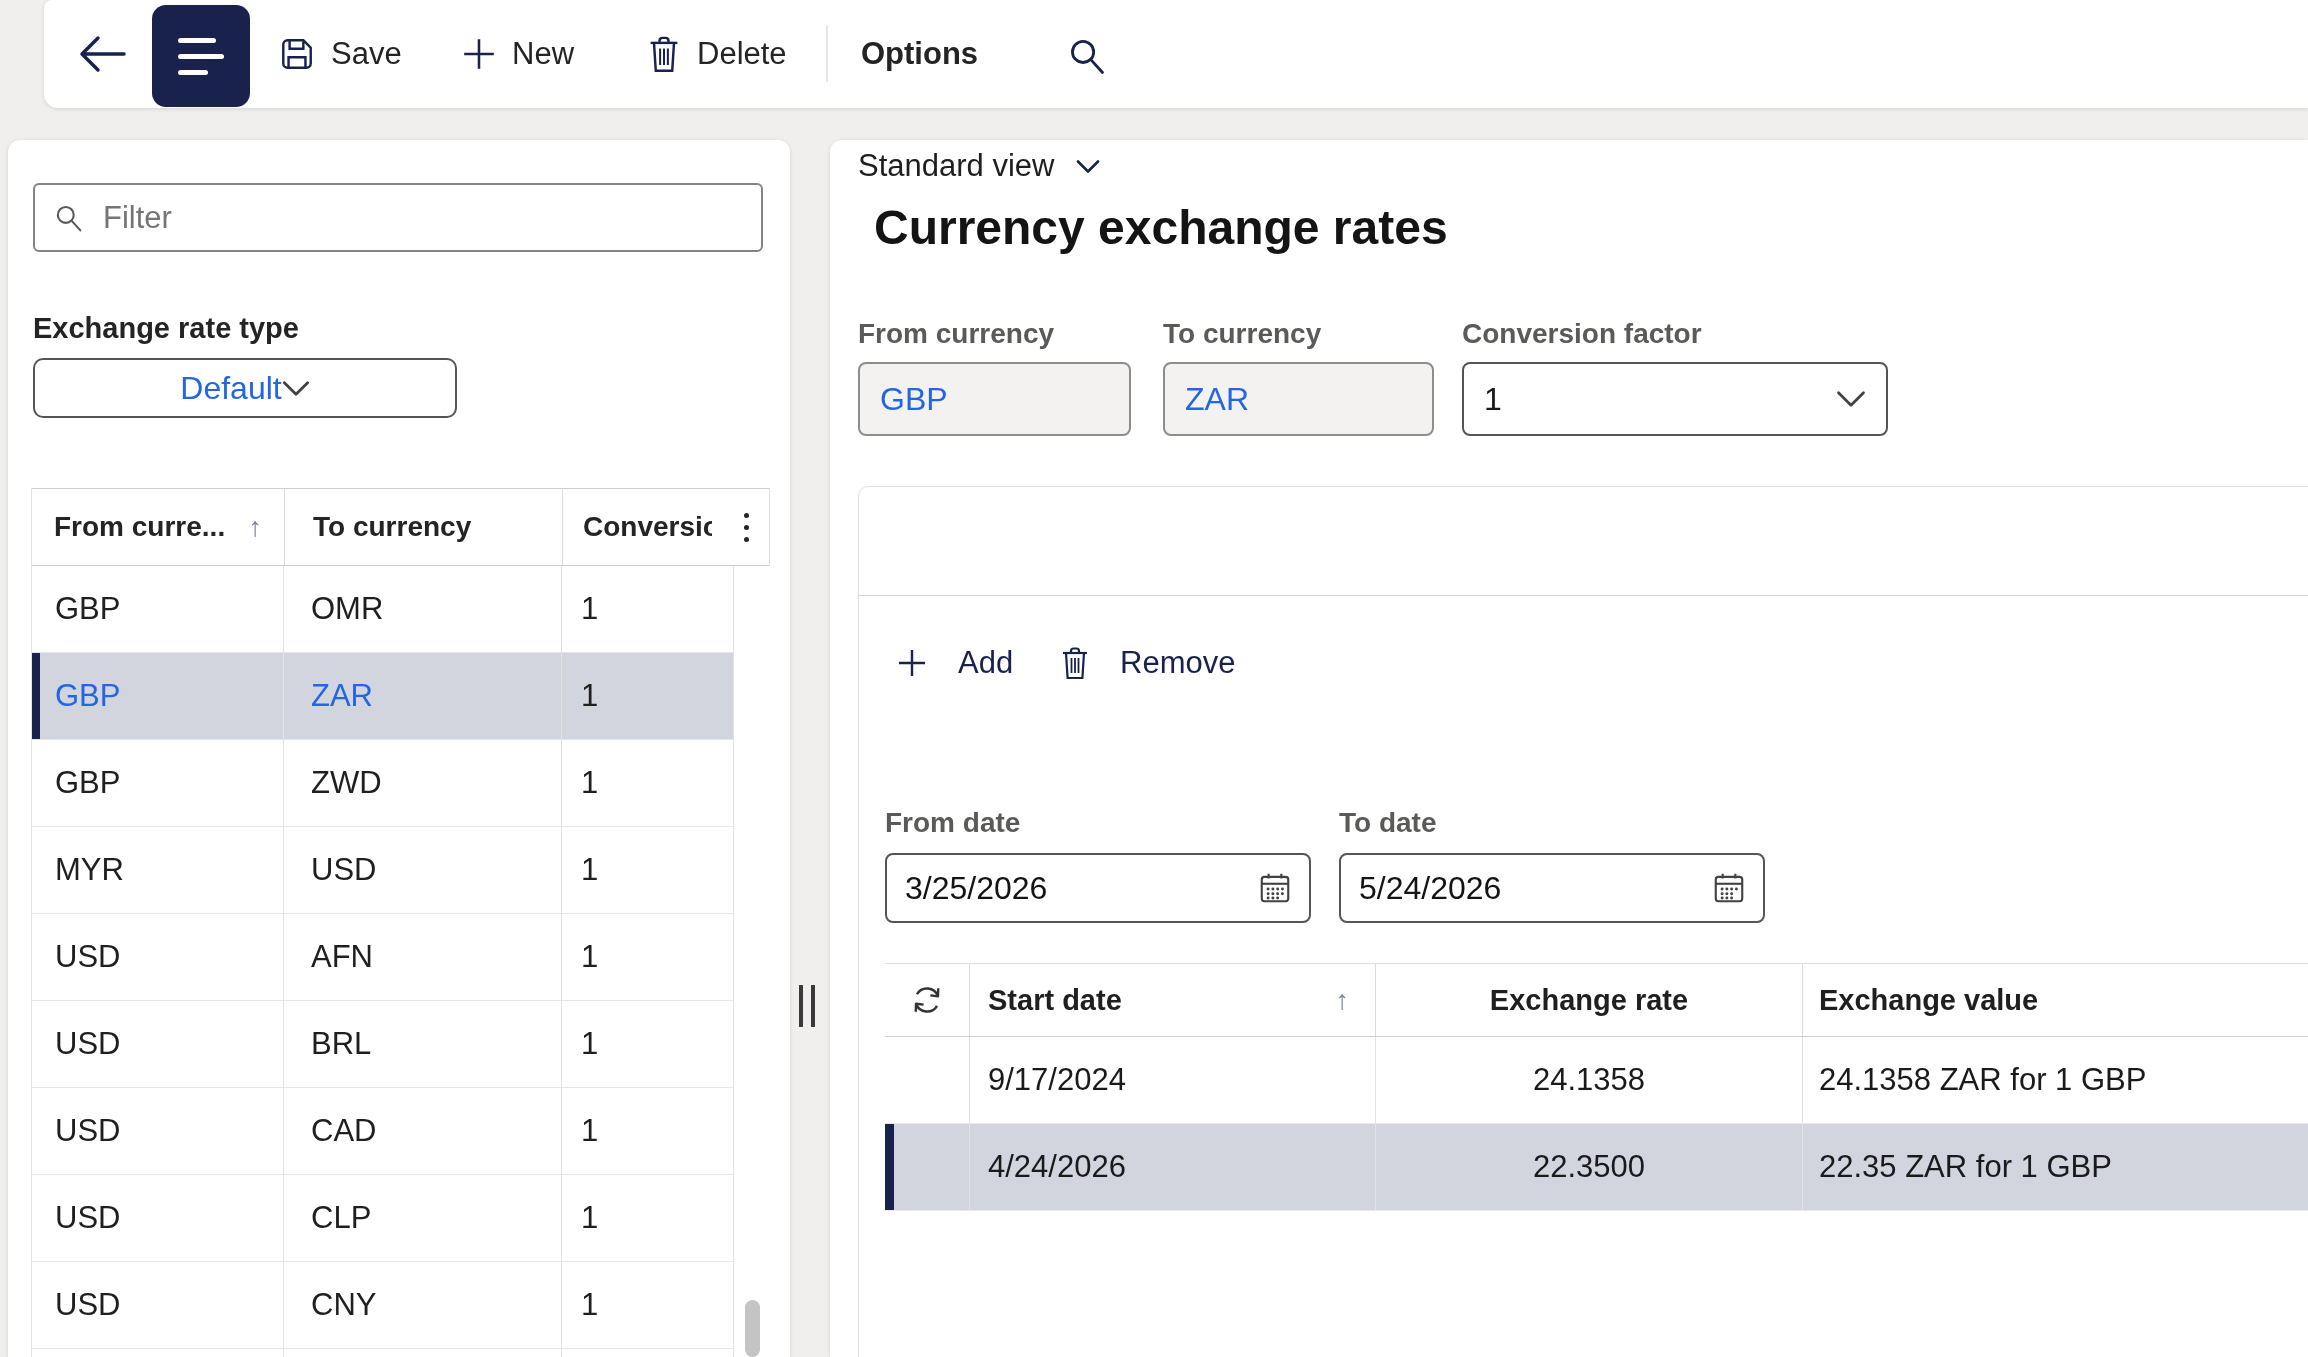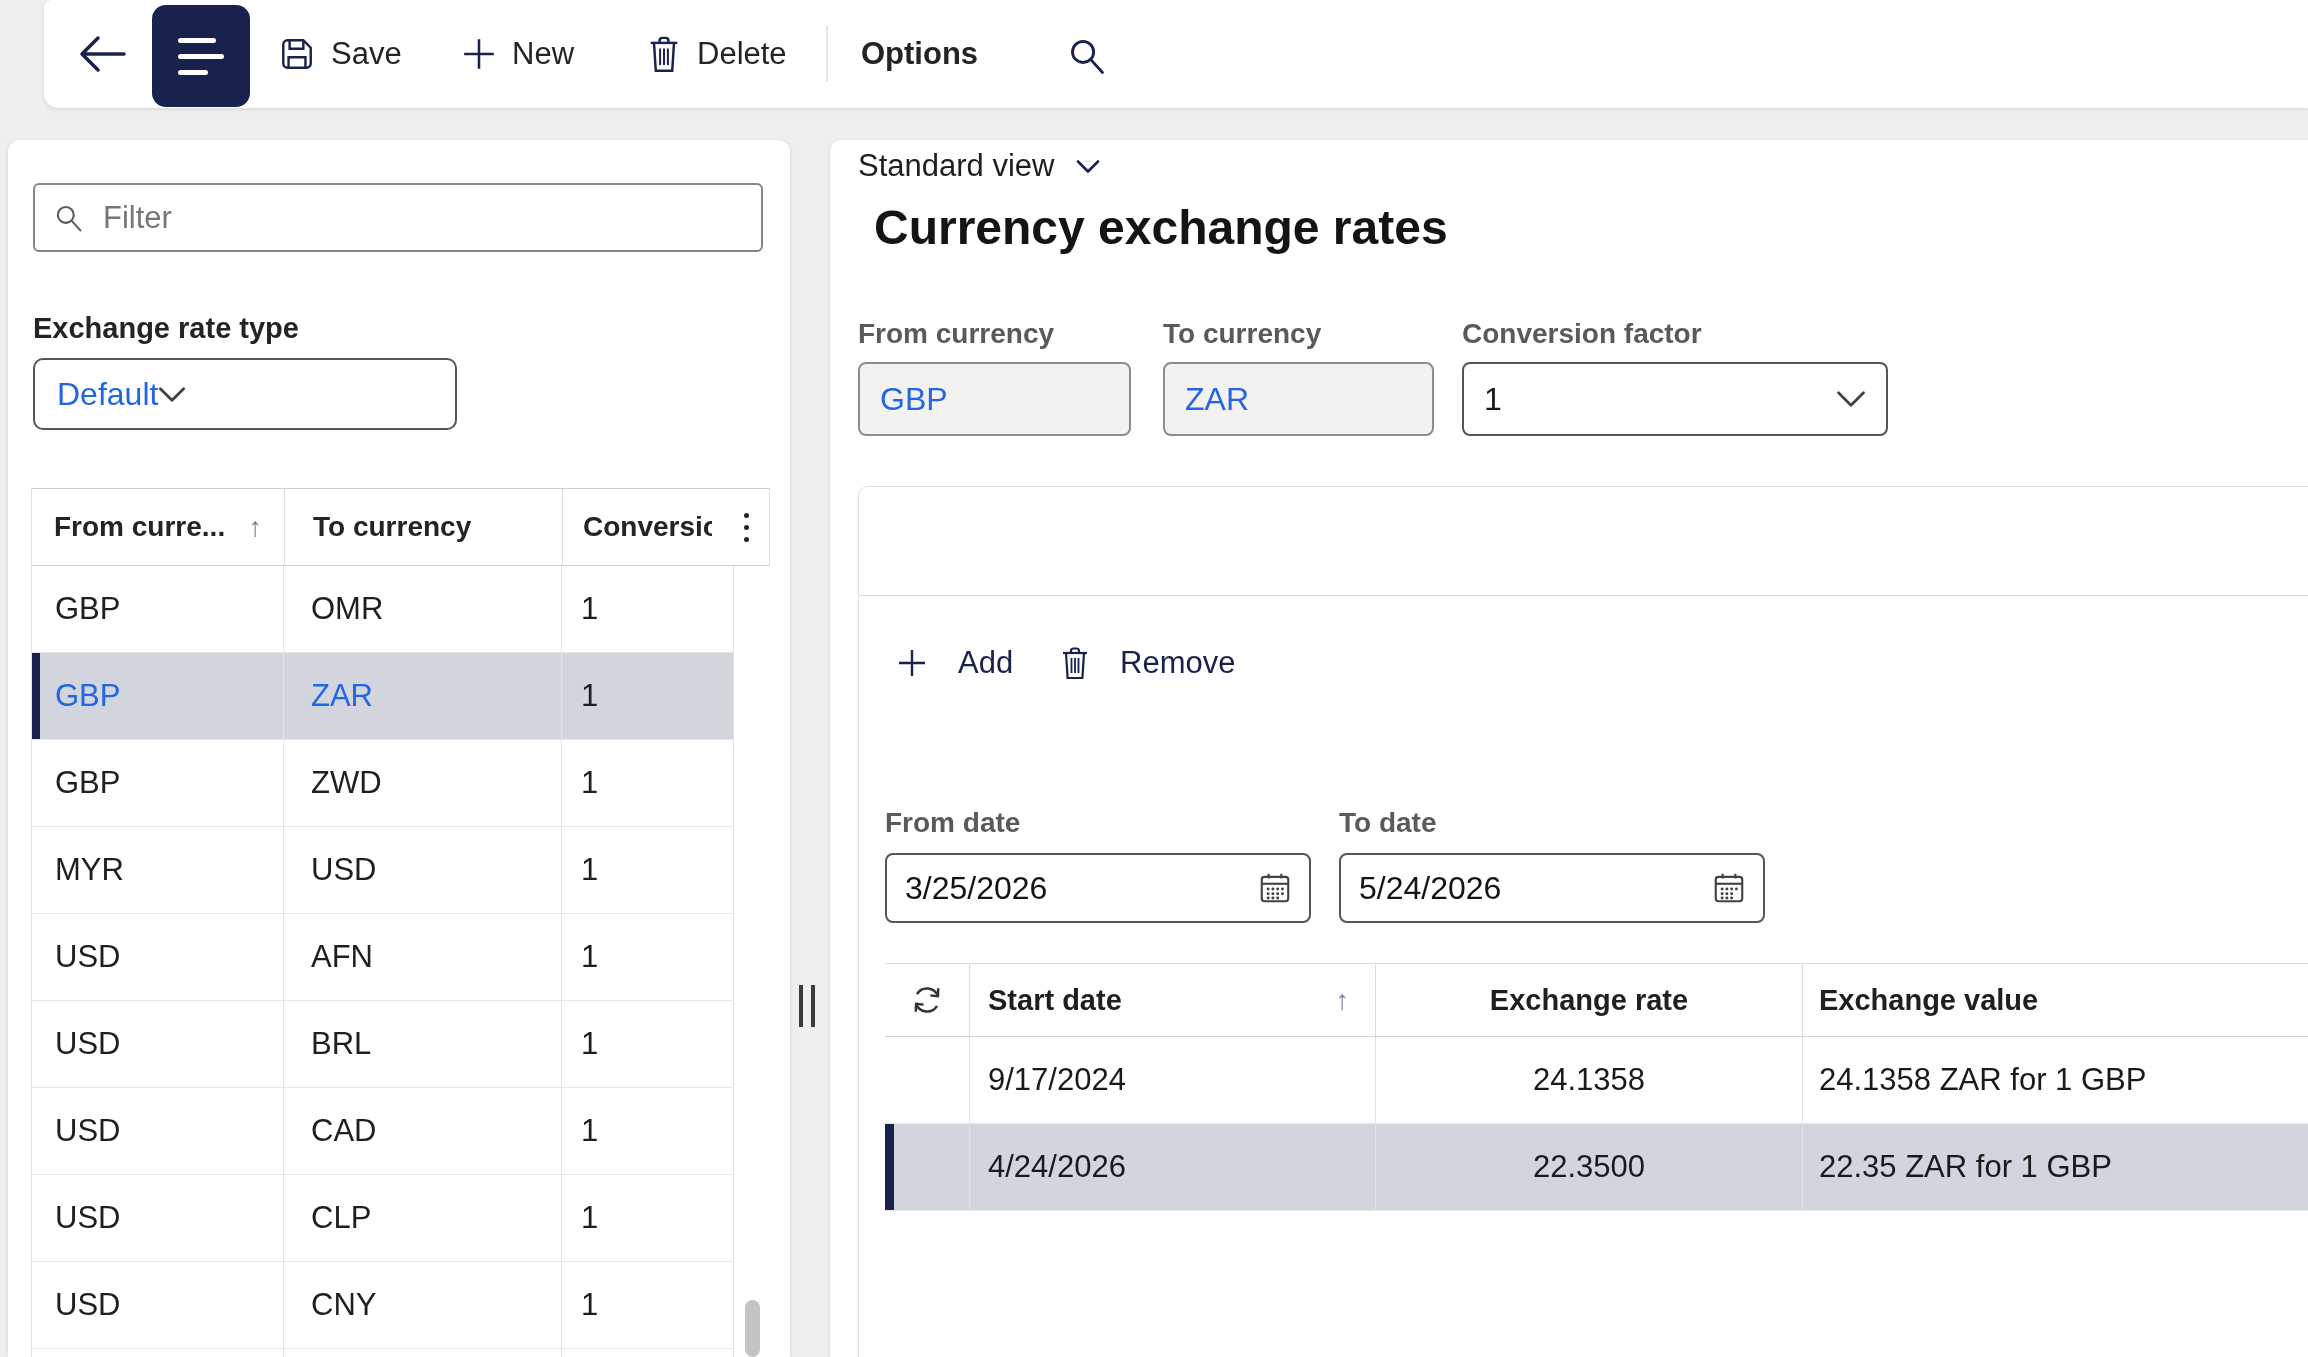--- a/index.html
+++ b/index.html
@@ -23,22 +23,22 @@
   .search-btn{position:absolute;left:1022px;top:36px;cursor:pointer}
 
   
   .left-card{position:absolute;left:8px;top:140px;width:782px;bottom:0;background:#fff;
     border-radius:12px 12px 0 0;box-shadow:0 1px 4px rgba(0,0,0,.12);}
   .filter-box{position:absolute;left:25px;top:43px;width:730px;height:69px;border:2px solid #848484;
     border-radius:6px;box-sizing:border-box;display:flex;align-items:center;gap:18px;padding:0 18px;background:#fff}
   .filter-box input{border:none;outline:none;flex:1;font-size:31px;color:#242424;font-family:inherit}
   .filter-box input::placeholder{color:#767676}
   .f-label{position:absolute;left:25px;top:172px;font-size:29px;font-weight:600;color:#242424}
-  .ers-select{position:absolute;left:25px;top:218px;width:424px;height:72px;border:2px solid #575553;border-radius:10px;
-    box-sizing:border-box;display:flex;align-items:center;justify-content:flex-start;padding:13px 22px;cursor:pointer;background:#fff}
+  .ers-select{position:absolute;left:25px;top:218px;width:424px;height:60px;border:2px solid #575553;border-radius:10px;
+    box-sizing:border-box;display:flex;align-items:center;justify-content:center;padding:13px 22px;cursor:pointer;background:#fff}
   .ers-select .val{font-size:32px;color:var(--link_blue,#2266e3)}
 
   .ltable-header{position:absolute;left:23px;top:348px;width:739px;height:78px;box-sizing:border-box;
     border-top:1px solid #cfcfcf;border-bottom:1px solid #cfcfcf;border-left:1px solid #e0e0e0;border-right:1px solid #e0e0e0;
     font-size:28px;font-weight:600;color:#242424;background:#fff}
   .ltable-header .lh{position:absolute;top:0;height:100%;display:flex;align-items:center;box-sizing:border-box}
   .lh0{left:0;width:252px;padding:0 22px;justify-content:space-between}
   .lh1{left:252px;width:278px;padding-left:28px;border-left:1px solid #dcdcdc}
   .lh2{left:530px;width:150px;padding-left:20px;border-left:1px solid #dcdcdc;overflow:hidden;white-space:nowrap}
   .sort-up{font-size:27px;color:#76839b;font-weight:400}

